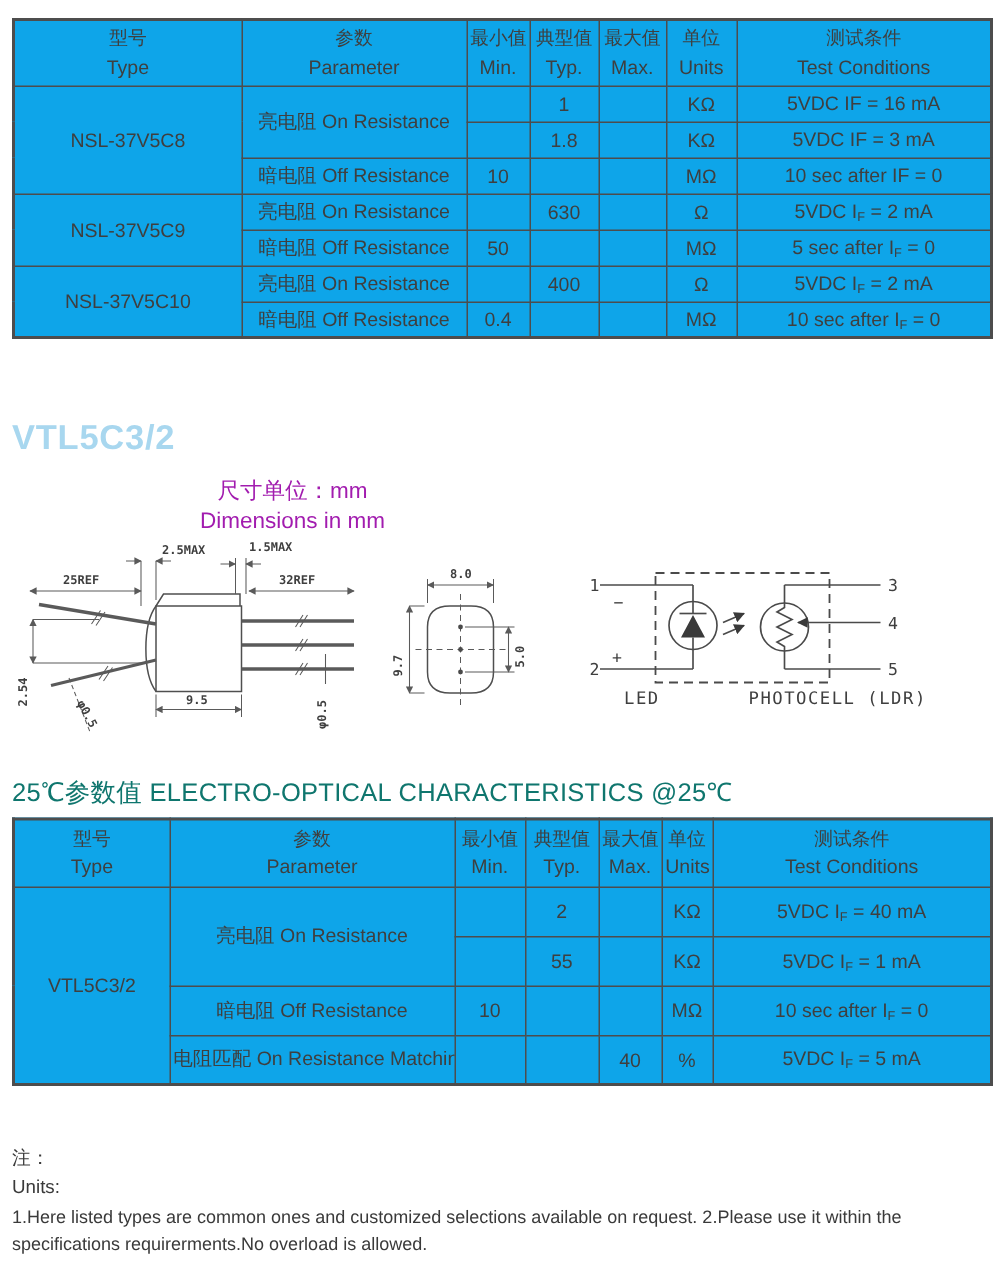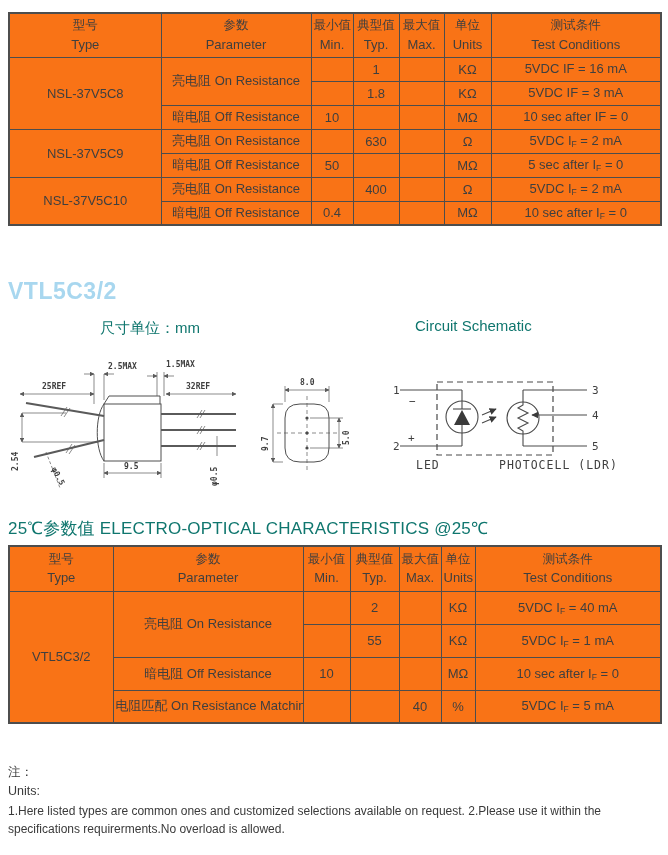--- a/index.html
+++ b/index.html
@@ -1,33 +1,33 @@
 <!DOCTYPE html>
 <html><head>
 <meta charset="utf-8">
 <style>
   * { margin:0; padding:0; box-sizing:border-box; }
   html,body { width:668px; height:855px; }
   body { position:relative; background:#ffffff; font-family:"Liberation Sans",sans-serif; color:#3f3f3f; overflow:hidden; }
   .abs { position:absolute; }
 
-  table.spec { border-collapse:collapse; table-layout:fixed; border:2px solid #4d4d4d; background:#f97316; }
+  table.spec { border-collapse:collapse; table-layout:fixed; border:2px solid #4d4d4d; background:#0ea5e9; }
   table.spec td { border:1px solid #4d4d4d; text-align:center; vertical-align:middle;
                   font-size:13px; color:#3f3f3f; padding:0 2px; overflow:hidden; white-space:nowrap; }
   #table1 tr { height:24px; }
   #table1 tr.hdr-row { height:44px; }
   #table2 tr { height:33px; }
   #table2 tr.hdr-row { height:45px; }
   .hdr { line-height:1.5; }
   .hdr .cn { font-size:12.5px; }
   .hdr .en { font-size:13px; }
   .sb { font-size:8.5px; vertical-align:-2px; }
 
   #series-heading { left:8px; top:278px; font-size:23px; font-weight:600; color:#a8d7ef; letter-spacing:0.5px; }
-  .cap { text-align:left; font-size:15px; line-height:1.3; color:#0f766e; }
+  .cap { text-align:center; font-size:15px; line-height:1.3; color:#a21caf; }
   #dims-caption { left:100px; top:318px; width:190px; }
   #schem-caption { left:415px; top:316px; width:190px; }
   #eo-title { left:8px; top:516px; font-size:17px; font-weight:500; color:#0f766e; letter-spacing:0.2px; }
 
   #notes { left:8px; top:763px; width:656px; font-size:12.5px; line-height:1.55; color:#3a3a3a; }
   #notes .en-body { font-size:12px; }
 
   svg .dim { stroke:#5a5a5a; stroke-width:0.7; fill:none; }
   svg .outline { stroke:#4f4f4f; stroke-width:1; fill:none; }
   svg .lead { stroke:#5a5a5a; stroke-width:2.2; fill:none; }
@@ -140,24 +140,24 @@
     <td>MΩ</td>
     <td><span>10 sec after I</span><span class="sb">F</span><span> = 0</span></td>
   </tr>
 </tbody>
   </table>
 
 <div class="abs" id="series-heading">VTL5C3/2</div>
 
 <div class="abs cap" id="dims-caption">
   <div>尺寸单位：mm</div>
+  <div>Dimensions in mm</div>
 </div>
 
 <div class="abs cap" id="schem-caption">
-  <div>Circuit Schematic</div>
 </div>
 
 <svg class="abs" style="left:8px; top:356px;" width="382" height="145" viewBox="0 0 382 145">
   <defs>
     <marker id="da" viewBox="0 0 10 10" refX="9" refY="5" markerWidth="7" markerHeight="7" orient="auto-start-reverse">
       <path d="M0,0 L10,5 L0,10 z" fill="#5a5a5a"></path>
     </marker>
   </defs>
 
   <g>

